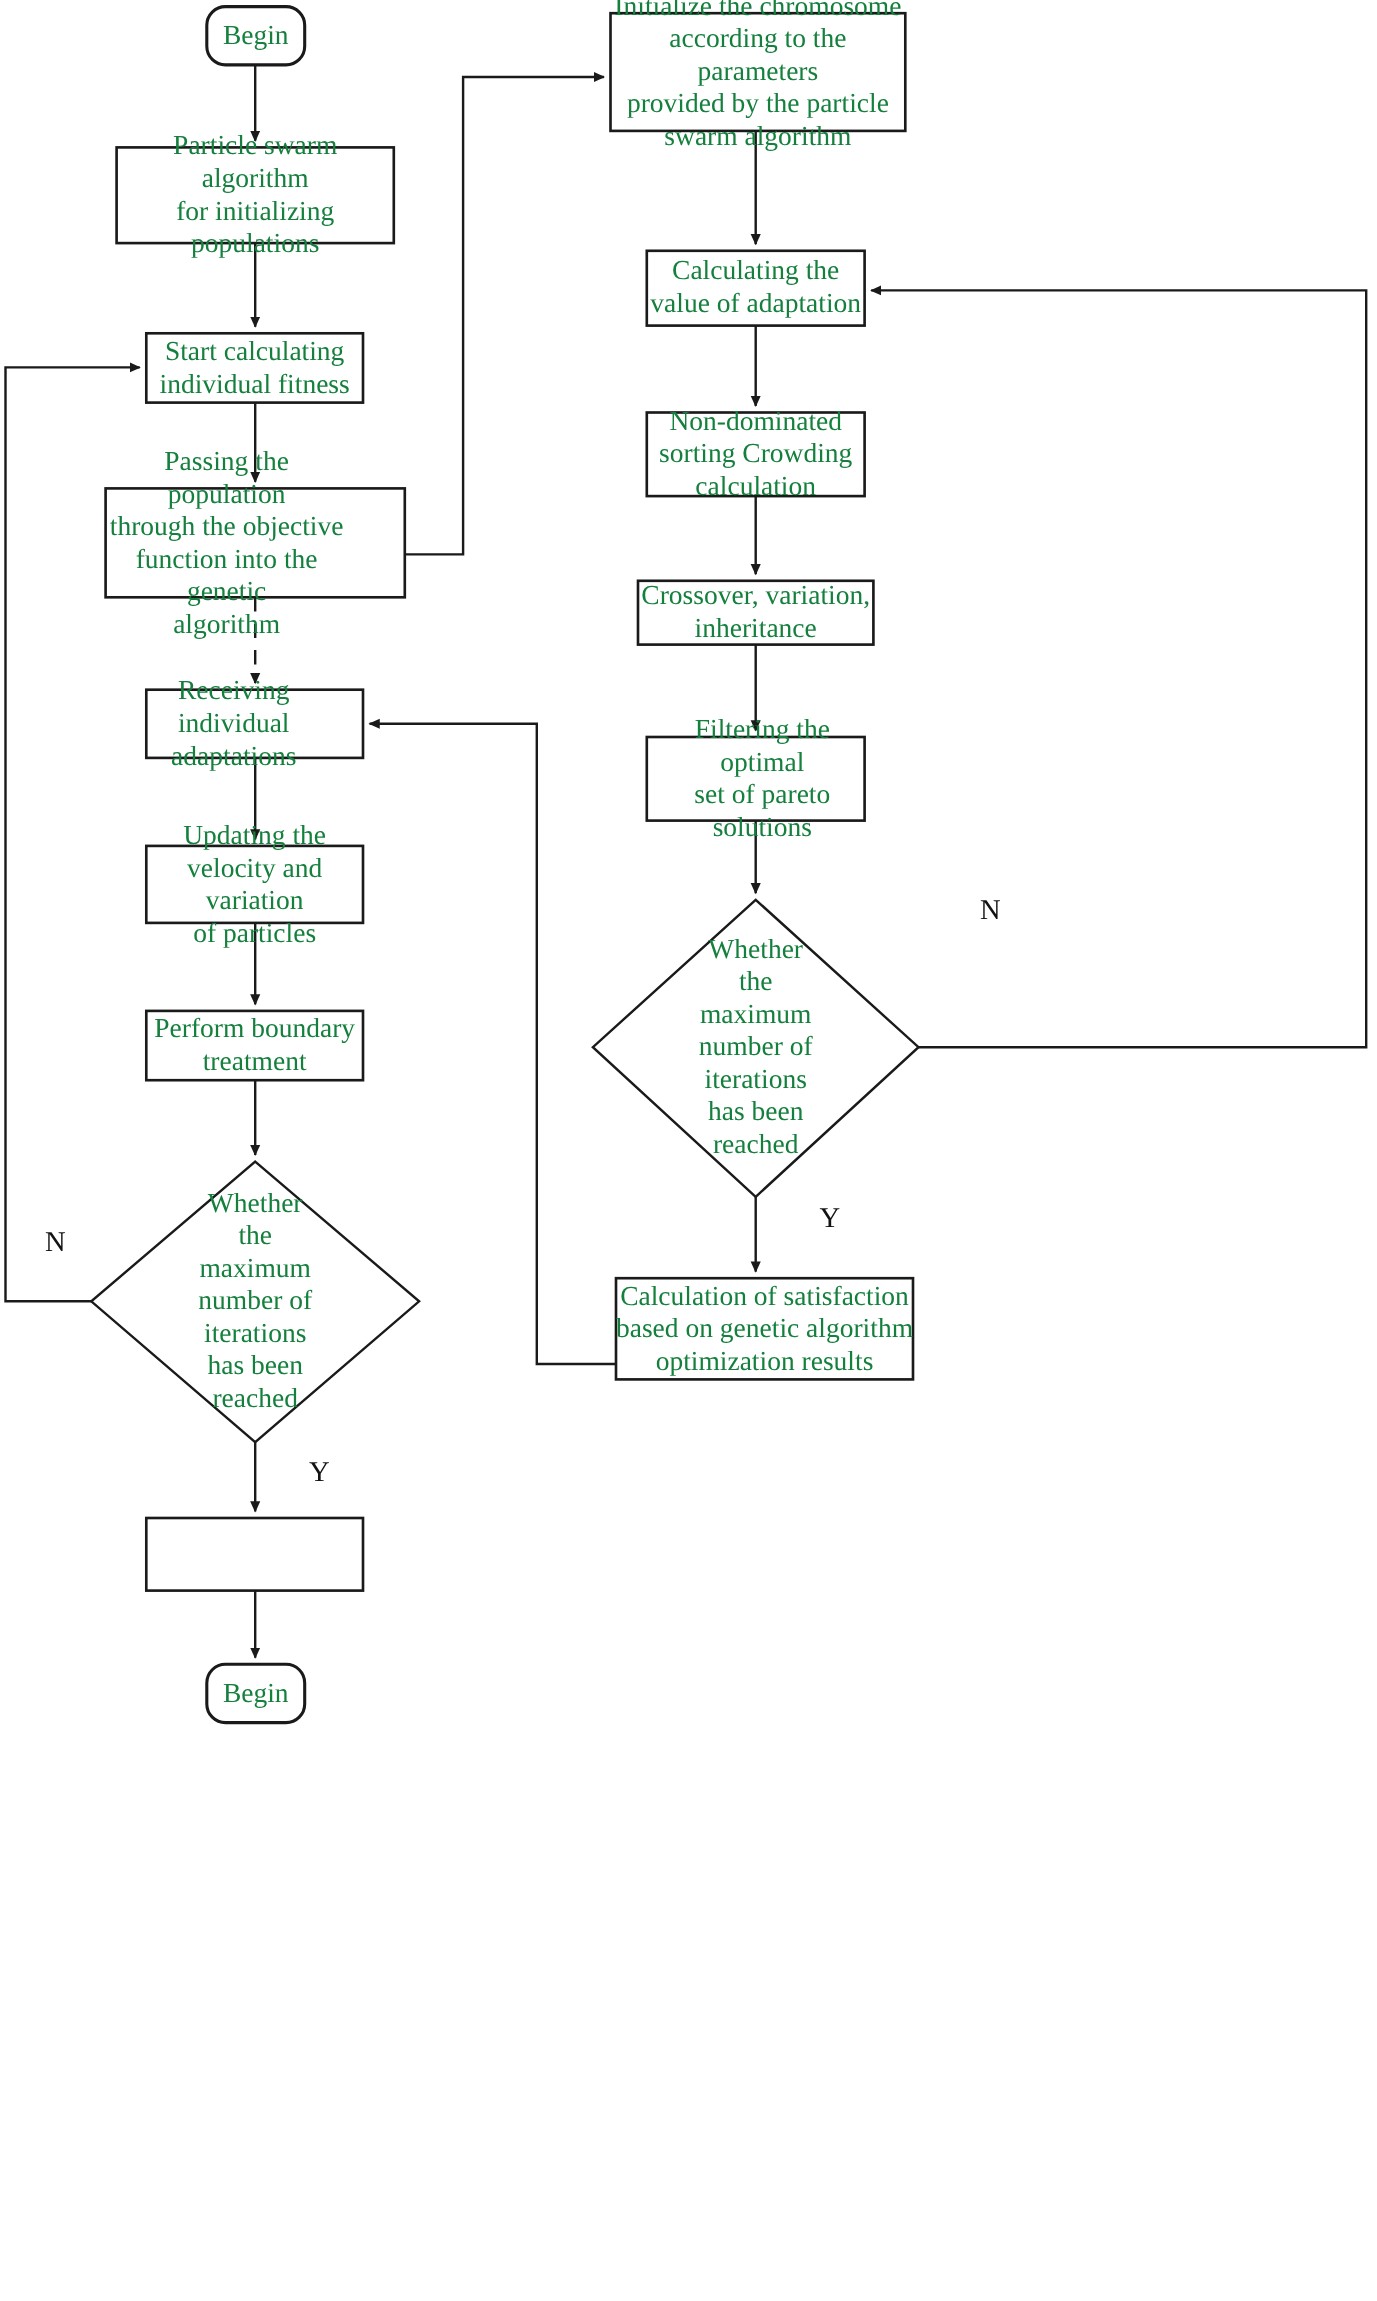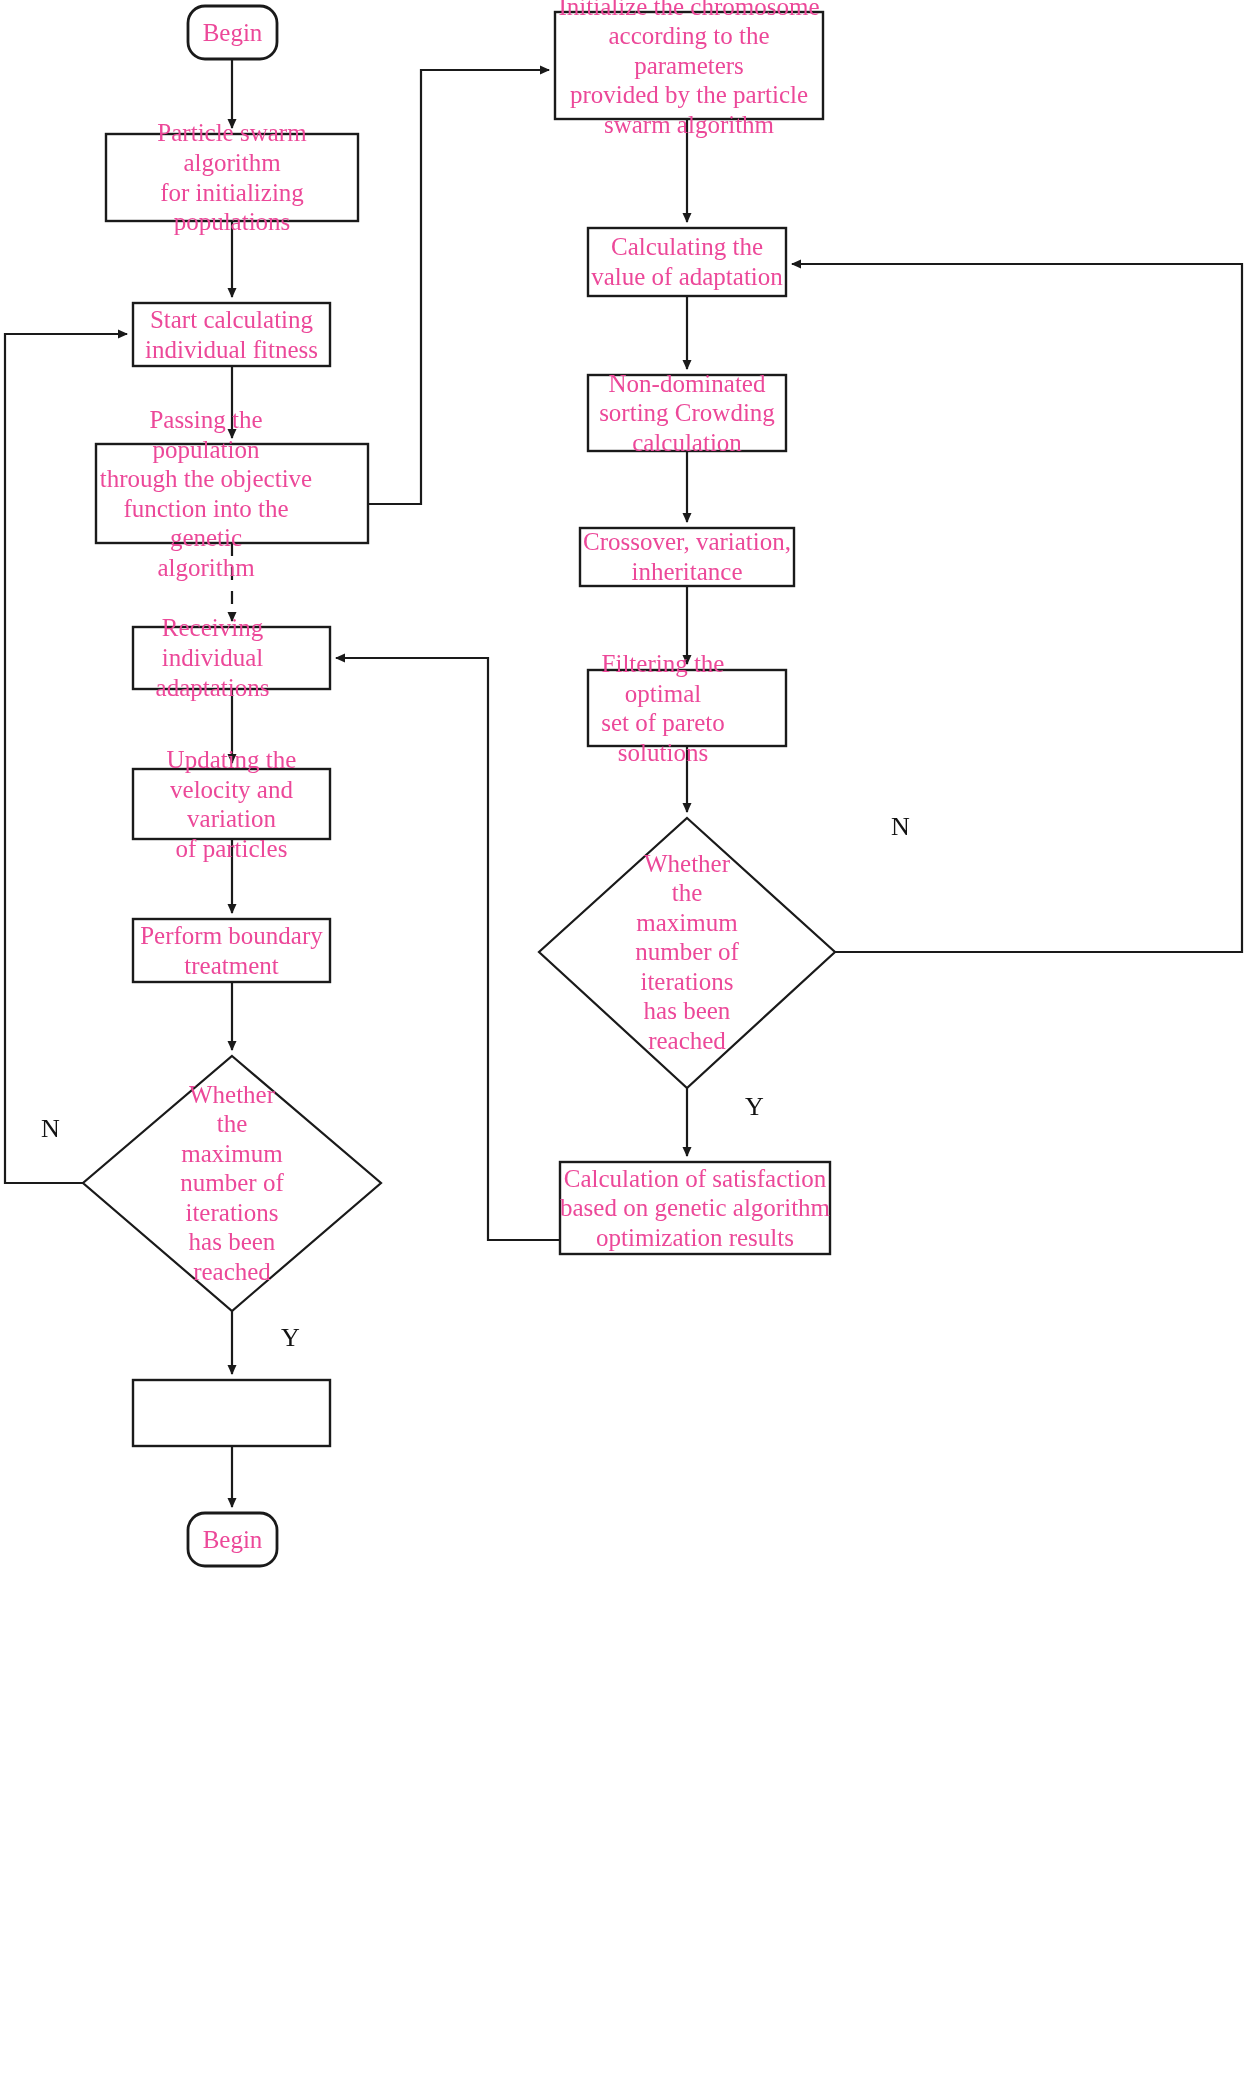--- a/index.html
+++ b/index.html
@@ -42,21 +42,21 @@
   }
   .flow-line.dashed {
     stroke-dasharray: 13 11;
   }
   .node-label {
     position: absolute;
     display: flex;
     align-items: center;
     justify-content: center;
     text-align: center;
-    color: #ec4899;
+    color: #15803d;
     font-family: "Liberation Serif", "DejaVu Serif", serif;
     font-size: 25px;
     line-height: 1.19;
     pointer-events: none;
     white-space: pre-line;
   }
   .node-label.tight {
     line-height: 1.18;
   }
   .edge-label {
@@ -194,21 +194,21 @@
   <div class="node-label" style="left:588px; top:228px; width:198px; height:68px;">Calculating the
 value of adaptation</div>
 
   <div class="node-label tight" style="left:586px; top:375px; width:202px; height:76px;">Non-dominated
 sorting Crowding
 calculation</div>
 
   <div class="node-label" style="left:580px; top:528px; width:214px; height:58px;">Crossover, variation,
 inheritance</div>
 
-  <div class="node-label tight" style="left:562px; top:670px; width:202px; height:76px;">Filtering the optimal
+  <div class="node-label tight" style="left:592px; top:670px; width:202px; height:76px;">Filtering the optimal
 set of pareto
 solutions</div>
 
   <div class="node-label tight" style="left:607px; top:844px; width:160px; height:216px;">Whether
 the
 maximum
 number of
 iterations
 has been
 reached</div>

